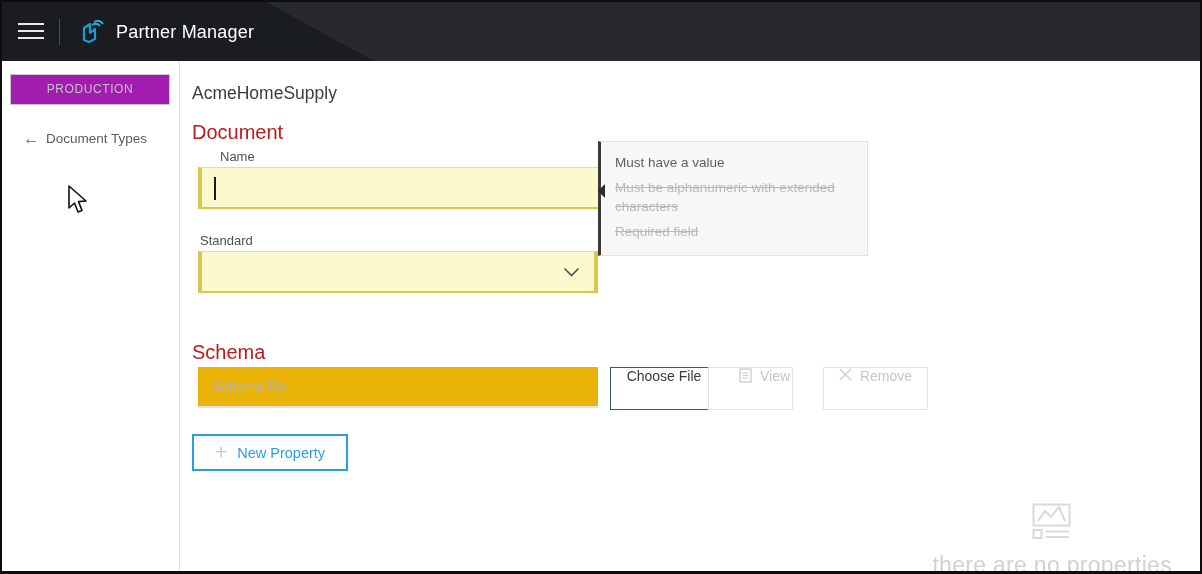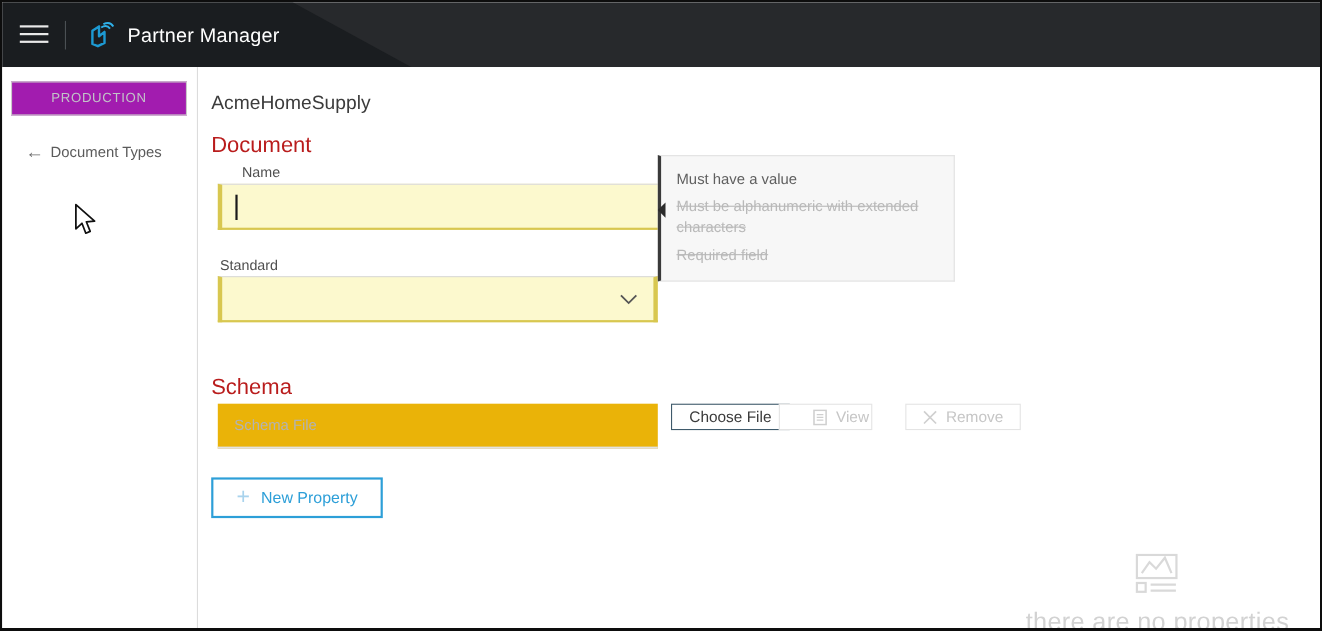--- a/index.html
+++ b/index.html
@@ -75,22 +75,22 @@
   .tip-item { font-size:13.5px; color:#5f5f5f; line-height:1.45; margin-bottom:5px; }
   .tip-item.struck { color:#b9b9b9; text-decoration:line-through; }
 
   
   .schema-input {
     position:absolute; left:18px; top:306px; width:400px; height:41px;
     background:#eab308; border:none; outline:none; border-bottom:2px solid #e2e2e2;
     font-size:13.5px; color:#444; padding:0 15px; font-family:"Liberation Sans", sans-serif;
   }
   .schema-input::placeholder { color:#b3b3b3; opacity:1; }
-  .btn { position:absolute; top:306px; height:24px; background:#fff; font-size:14px;
-    display:flex; align-items:center; justify-content:center; gap:8px; cursor:pointer;
+  .btn { position:absolute; top:306px; height:43px; background:#fff; font-size:14px;
+    display:flex; align-items:flex-start; justify-content:center; gap:8px; cursor:pointer;
     font-family:"Liberation Sans", sans-serif; }
   .choose-file-btn { left:430px; width:108px; border:1px solid #3f5a6b; color:#3a3a3a; }
   .disabled-btn { border:1px solid #e4e4e4; color:#c6c6c6; cursor:default; }
   .view-btn { left:528px; width:85px;padding-left:28px; }
   .remove-btn { left:643px; width:105px; }
 
   .new-property-btn {
     position:absolute; left:12px; top:373px; height:37px; padding:0 21px;
     background:#fff; border:2px solid #2d9fd8; color:#2d9fd8; font-size:14.5px;
     display:flex; align-items:center; gap:10px; cursor:pointer;

